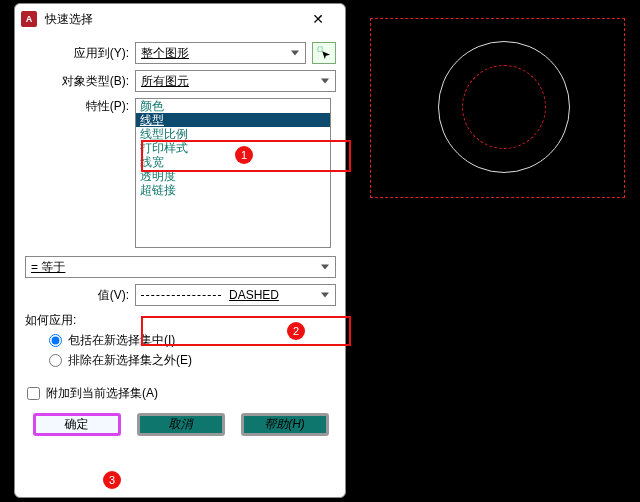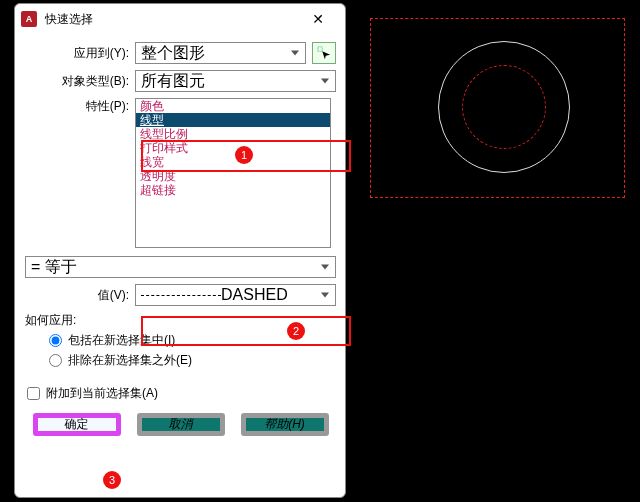--- a/index.html
+++ b/index.html
@@ -5,41 +5,41 @@
   * { box-sizing: border-box; font-family: 'Microsoft YaHei', 'SimSun', sans-serif; }
   body { margin: 0; background: #000; width: 640px; height: 502px; position: relative; overflow: hidden; }
   .dialog { position: absolute; left: 14px; top: 3px; width: 332px; height: 495px; background: #fff; border: 1px solid #888; border-radius: 6px; box-shadow: 0 6px 20px rgba(0,0,0,.25); }
   .titlebar { display: flex; align-items: center; height: 30px; padding: 0 6px; }
   .app-icon { width: 16px; height: 16px; background: #b11f2b; border-radius: 2px; display:inline-flex;align-items:center;justify-content:center;color:#fff;font-size:9px;font-weight:bold; }
   .title { margin-left: 8px; font-size: 12px; flex:1; }
   .closebtn { width: 42px; height: 28px; display:flex;align-items:center;justify-content:center; font-size:14px; color:#000; cursor:pointer; }
   .body { padding: 8px 9px 10px 10px; font-size: 12px; }
   .row { display: flex; align-items: center; margin-bottom: 6px; }
   .lab { width: 110px; text-align: right; padding-right: 6px; }
-  .select { flex:1; height: 22px; border:1px solid #888; background:#fff; display:flex; align-items:center; padding:0 5px; font-size:16px; position:relative; }
+  .select { flex:1; height: 22px; border:1px solid #888; background:#fff; display:flex; align-items:center; padding:0 5px; font-size:12px; position:relative;text-decoration:underline; }
   .select::after { content:''; position:absolute; right:6px; top:50%; transform:translateY(-50%); border-left:4px solid transparent;border-right:4px solid transparent;border-top:5px solid #555; }
   .iconbtn { width:24px;height:22px;margin-left:6px;border:1px solid #7a7;background:#efe;display:flex;align-items:center;justify-content:center; }
   .iconbtn svg { width:14px;height:14px; }
   .listbox { width:196px; height:150px; border:1px solid #888; background:#fff; font-size:12px; line-height:14px; overflow:hidden; }
-  .listbox div { padding:0 4px; white-space:nowrap; color:#be185d; }
+  .listbox div { padding:0 4px; white-space:nowrap; color:#0f766e; }
   .listbox .sel { background:#0c4a6e; color:#fff;text-decoration:underline; }
   .redframe { position:absolute; border:2px solid #e11; pointer-events:none; }
   .redframe.b1 { left:126px; top:136px; width:210px; height:32px; }
   .redframe.b2 { left:126px; top:312px; width:210px; height:30px; }
   .badge { position:absolute; width:18px;height:18px;border-radius:50%;background:#e11;color:#fff;font-size:11px;display:flex;align-items:center;justify-content:center; }
   .badge.n1 { left:220px; top:142px; }
   .badge.n2 { left:272px; top:318px; }
   .badge.n3 { left:88px; top:467px; }
   .grp { margin-top:6px; }
   .radio,.check { display:flex; align-items:center; gap:6px; margin:3px 0 3px 24px; font-size:12px; }
   .radio input,.check input { margin:0; }
   .btnbar { display:flex; gap:16px; justify-content:center; padding:8px 0; }
-  .btn { width:88px; height:23px; border:5px solid #d946ef; background:#f4f9ff; border-radius:3px; font-size:12px; display:flex;align-items:center;justify-content:center; }
+  .btn { width:88px; height:23px; border:3px solid #d946ef; background:#f4f9ff; border-radius:3px; font-size:12px; display:flex;align-items:center;justify-content:center; }
   .btn.sec { border-color:#999; background:#0f766e;font-style:italic; }
-  .dashedsample { flex:1; display:flex; align-items:center; gap:0; }
+  .dashedsample { flex:1; display:flex; align-items:center; gap:8px; }
   .dashline { flex:0 0 80px; border-top:1px dashed #000; height:0; }
   .cad { position:absolute; left:370px; top:18px; width:255px; height:180px; }
   .rect { position:absolute; inset:0; border:1.5px dashed #d22; }
   .circ1 { position:absolute; left:68px; top:23px; width:132px; height:132px; border:1.5px solid #ddd; border-radius:50%; }
   .circ2 { position:absolute; left:92px; top:47px; width:84px; height:84px; border:1.5px dashed #d22; border-radius:50%; }
 </style>
 </head>
 <body>
 
 <div class="dialog">

